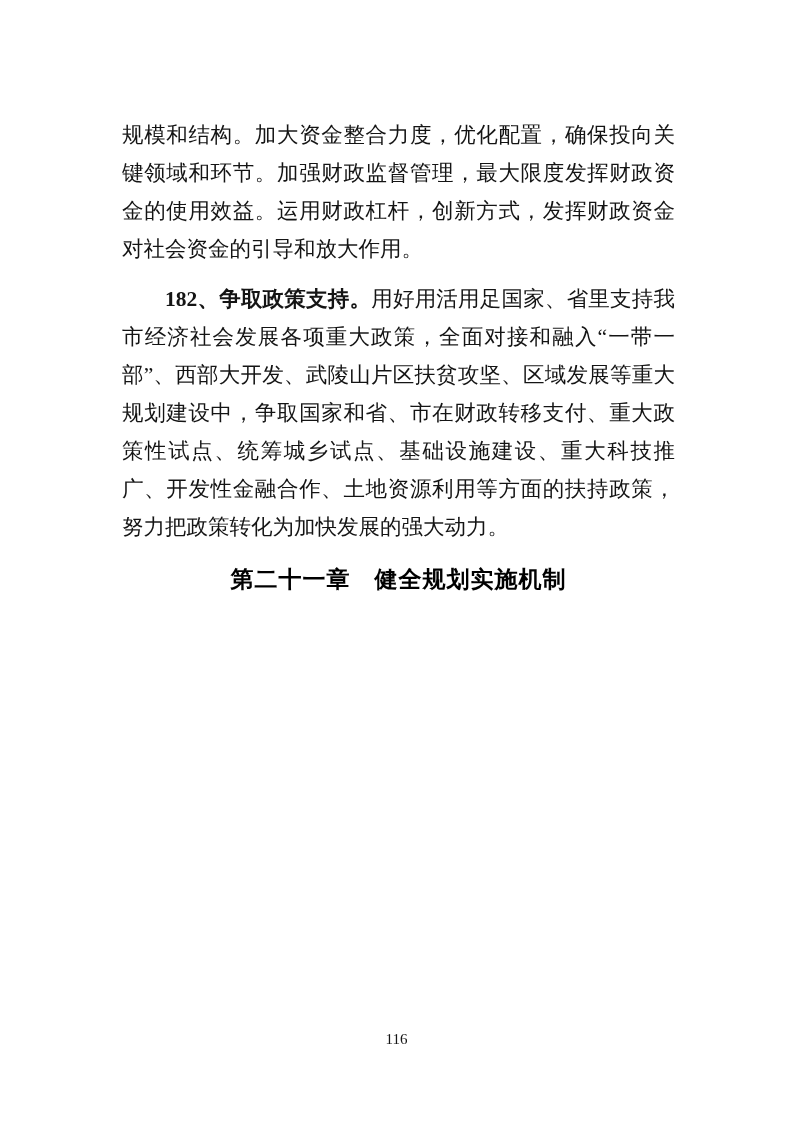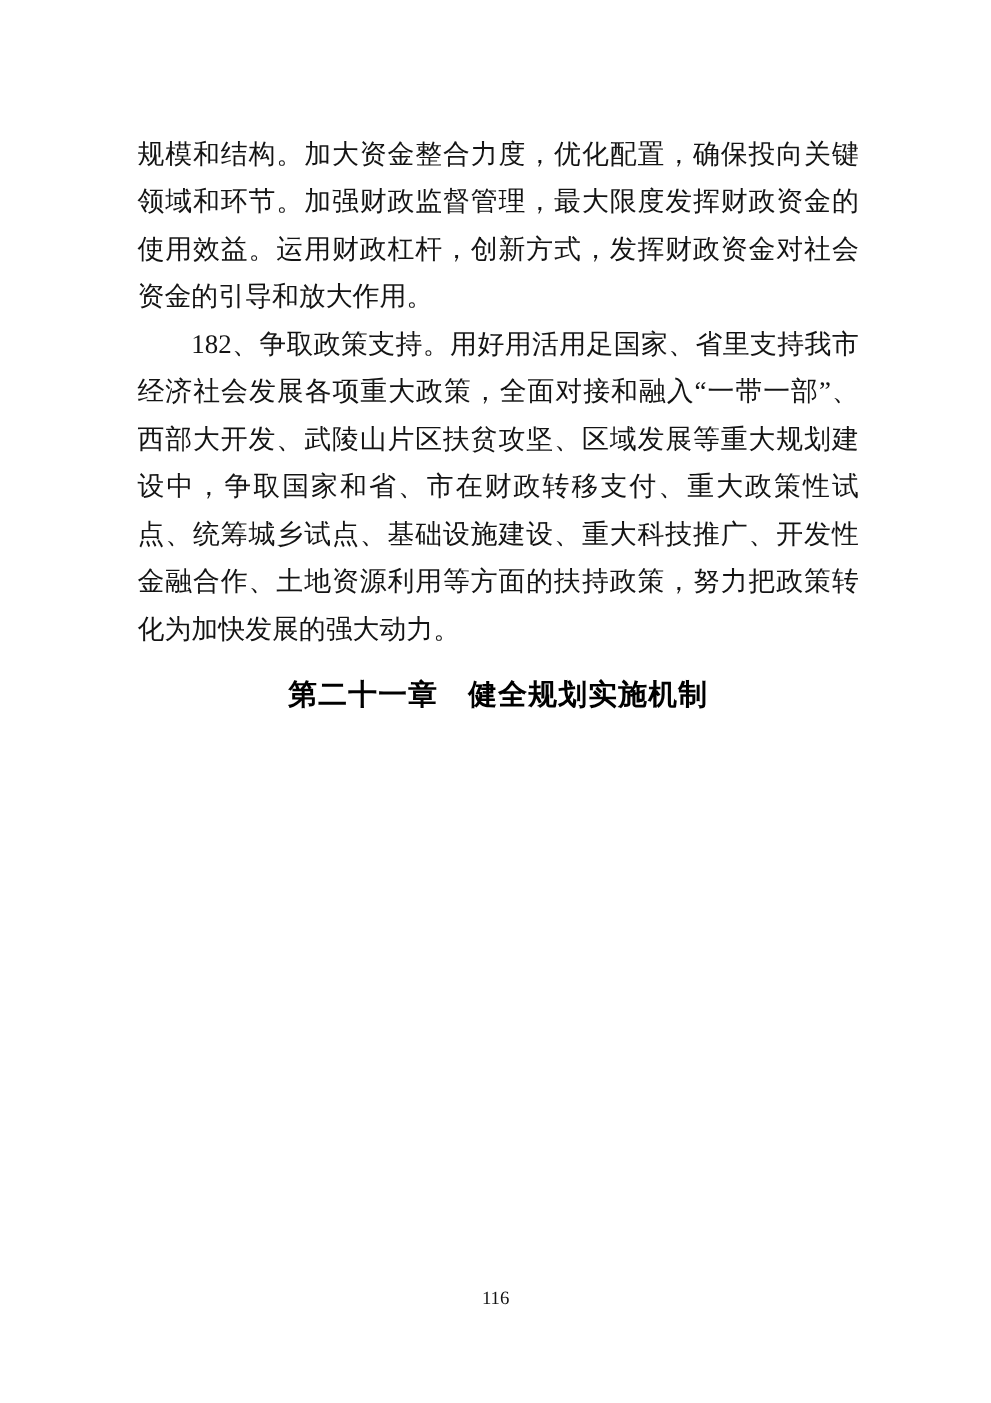--- a/index.html
+++ b/index.html
@@ -16,31 +16,31 @@
     font-family: "Liberation Serif", "DejaVu Serif", serif;
     color: #141414;
   }
   .content {
     position: absolute;
     left: 110px;
     top: 104px;
     width: 577px;
   }
   .body-p {
-    margin: 0;
+    margin: 12px;
     font-size: 21.5px;
     line-height: 38px;
     text-align: justify;
     text-indent: 2em;
   }
   .body-p.no-indent {
     text-indent: 0;
   }
   .lead {
-    font-weight: normal;
+    font-weight: bold;
   }
   .chapter {
     margin: 18px 0 24px 0;
     font-family: Liberation Mono, monospace;
     font-size: 23px;
     font-weight: bold;
     text-align: center;
     text-indent: 0;
     letter-spacing: 1px;
     color: #000000;

